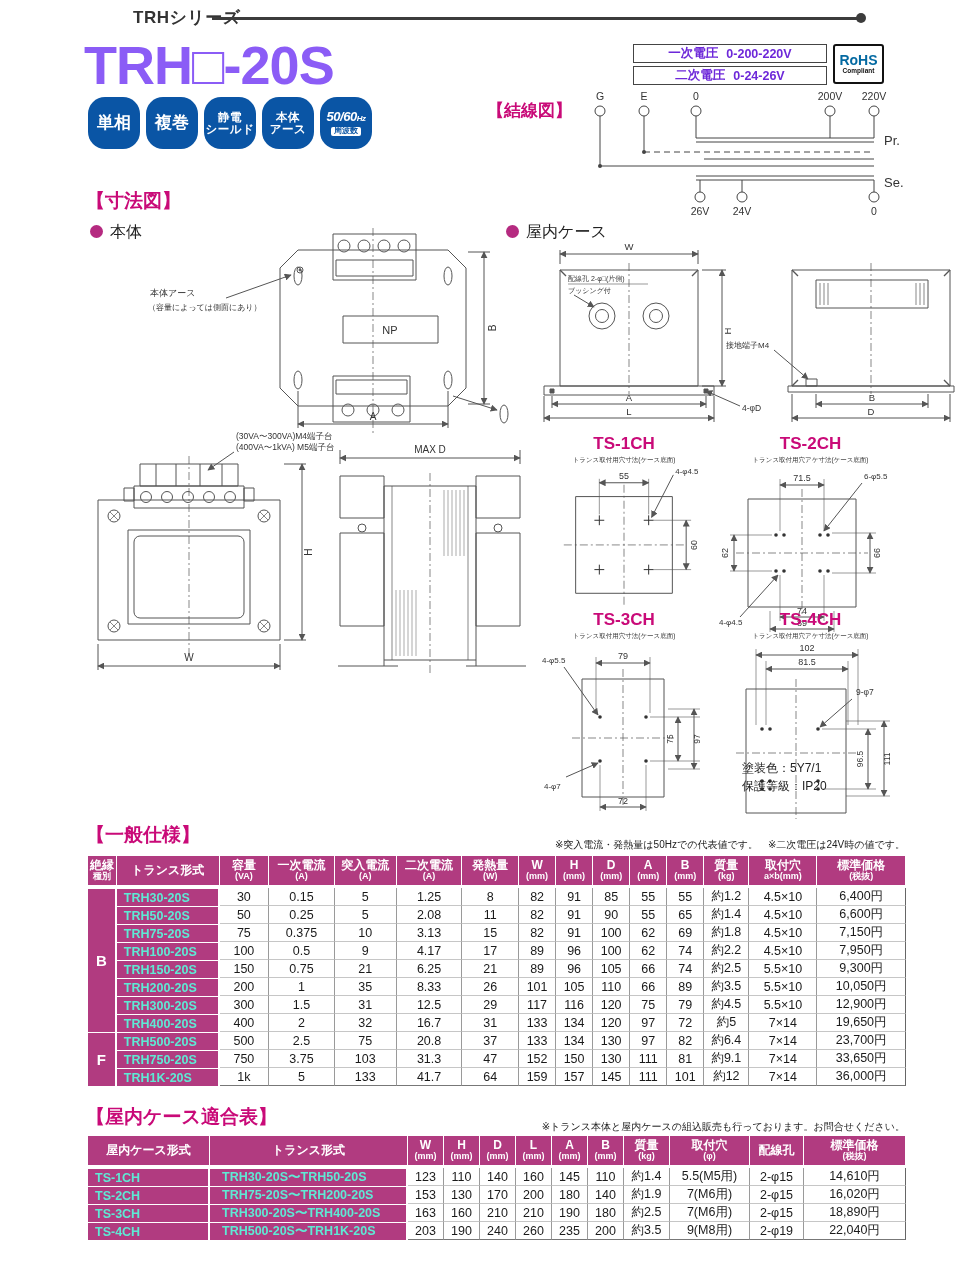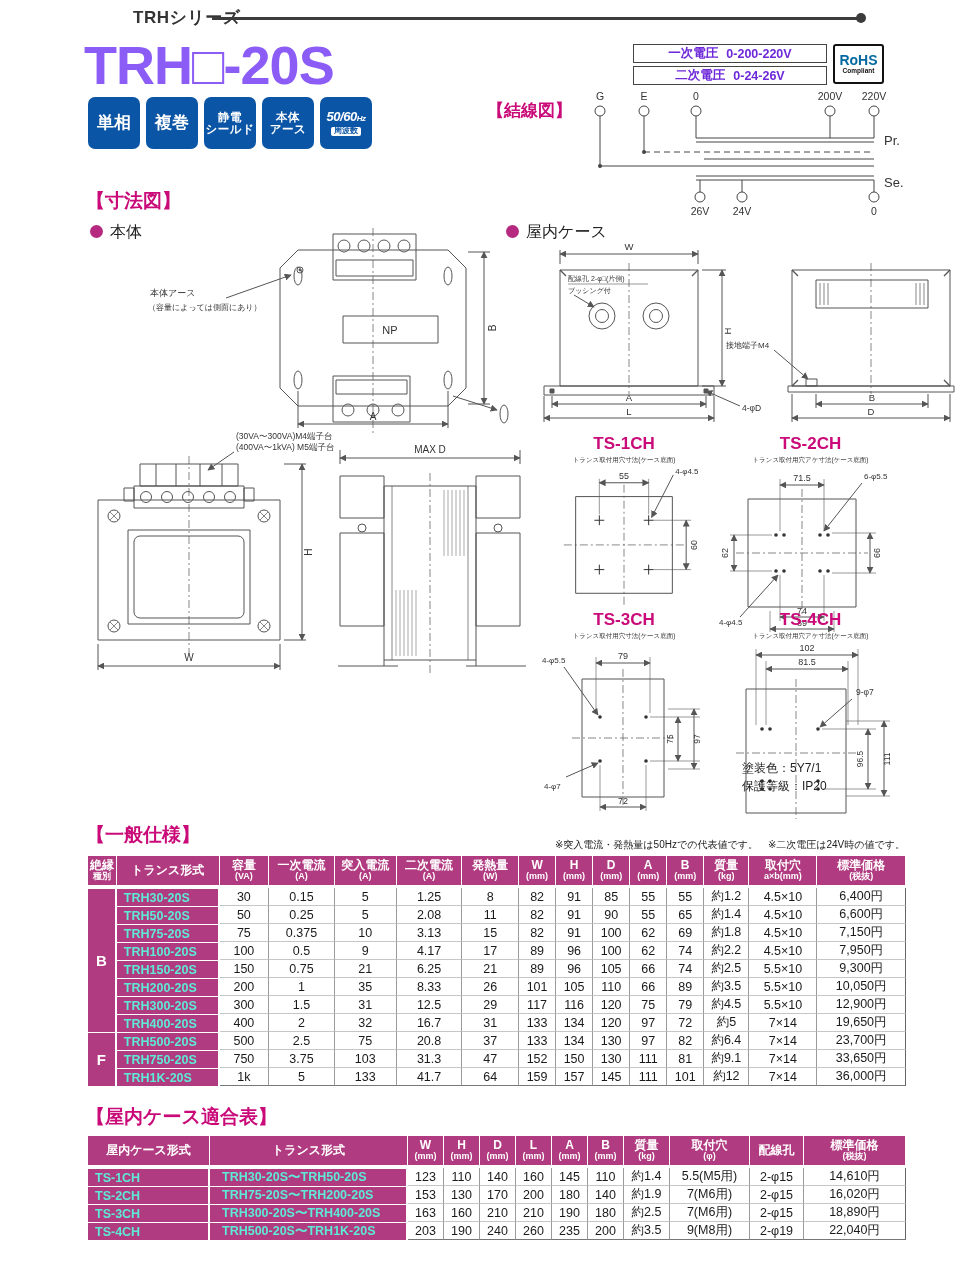--- a/index.html
+++ b/index.html
@@ -5,21 +5,21 @@
   html,body{margin:0;padding:0;background:#fff;}
   .page{position:relative;width:965px;height:1265px;background:#fff;overflow:hidden;
         font-family:"Liberation Sans","DejaVu Sans",sans-serif;color:#222;}
   .abs{position:absolute;}
   
   .series{left:88px;top:6px;font-size:17px;font-weight:bold;color:#333;letter-spacing:.5px;margin-left:45px;}
   .rule{left:212px;top:17px;width:648px;height:2.5px;background:#3c3c3c;}
   .rule-dot{left:856px;top:13px;width:10px;height:10px;border-radius:50%;background:#3c3c3c;}
   .ptitle{left:84px;top:34px;font-size:54px;font-weight:bold;color:#8b5cf6;letter-spacing:-1px;}
   .badges{left:88px;top:97px;display:flex;gap:6px;}
-  .badge{width:52px;height:52px;background:#0a55a5;border-radius:7px;color:#fff;font-weight:bold;
+  .badge{width:52px;height:52px;background:#0a55a5;border-radius:17px;color:#fff;font-weight:bold;
          display:flex;flex-direction:column;align-items:center;justify-content:center;line-height:1.05;}
   .badge .l1{font-size:17px;}
   .badge .lsm{font-size:11.5px;letter-spacing:.5px;}
   .badge .freq{font-size:13px;font-style:italic;letter-spacing:-.5px;}
   .badge .freq small{font-size:8px;}
   .badge .freq-sub{margin-top:3px;background:#fff;color:#0a55a5;font-size:8px;padding:0 3px;border-radius:2px;font-weight:bold;}
   .vbox{left:633px;top:44px;}
   .vrow{width:192px;height:17px;border:1.5px solid #444;background:#fff;margin-bottom:3px;
         display:flex;align-items:center;justify-content:center;font-size:12.5px;font-weight:bold;color:#6d28d9;gap:8px;}
   .rohs{left:833px;top:44px;width:47px;height:36px;border:2px solid #111;border-radius:3px;background:#fff;
@@ -738,20 +738,21 @@
           <td class="val">111</td>
           <td class="val">101</td>
           <td class="val">約12</td>
           <td class="val">7×14</td>
           <td class="val">36,000円</td>
         </tr>
       </tbody>
   </table>
 
   <div class="abs sec-title" style="left:86px;top:1104px;font-size:19px;">【屋内ケース適合表】</div>
+  <div class="abs note" style="left:500px;top:1120px;width:405px;">※トランス本体と屋内ケースの組込販売も行っております。お問合せください。</div>
 
   <table class="abs tbl" style="left:88px;top:1136px;width:818px;">
     <colgroup>
       <col style="width:122px">
         <col style="width:198px">
         <col style="width:36px">
         <col style="width:36px">
         <col style="width:36px">
       <col style="width:36px">
         <col style="width:36px">

